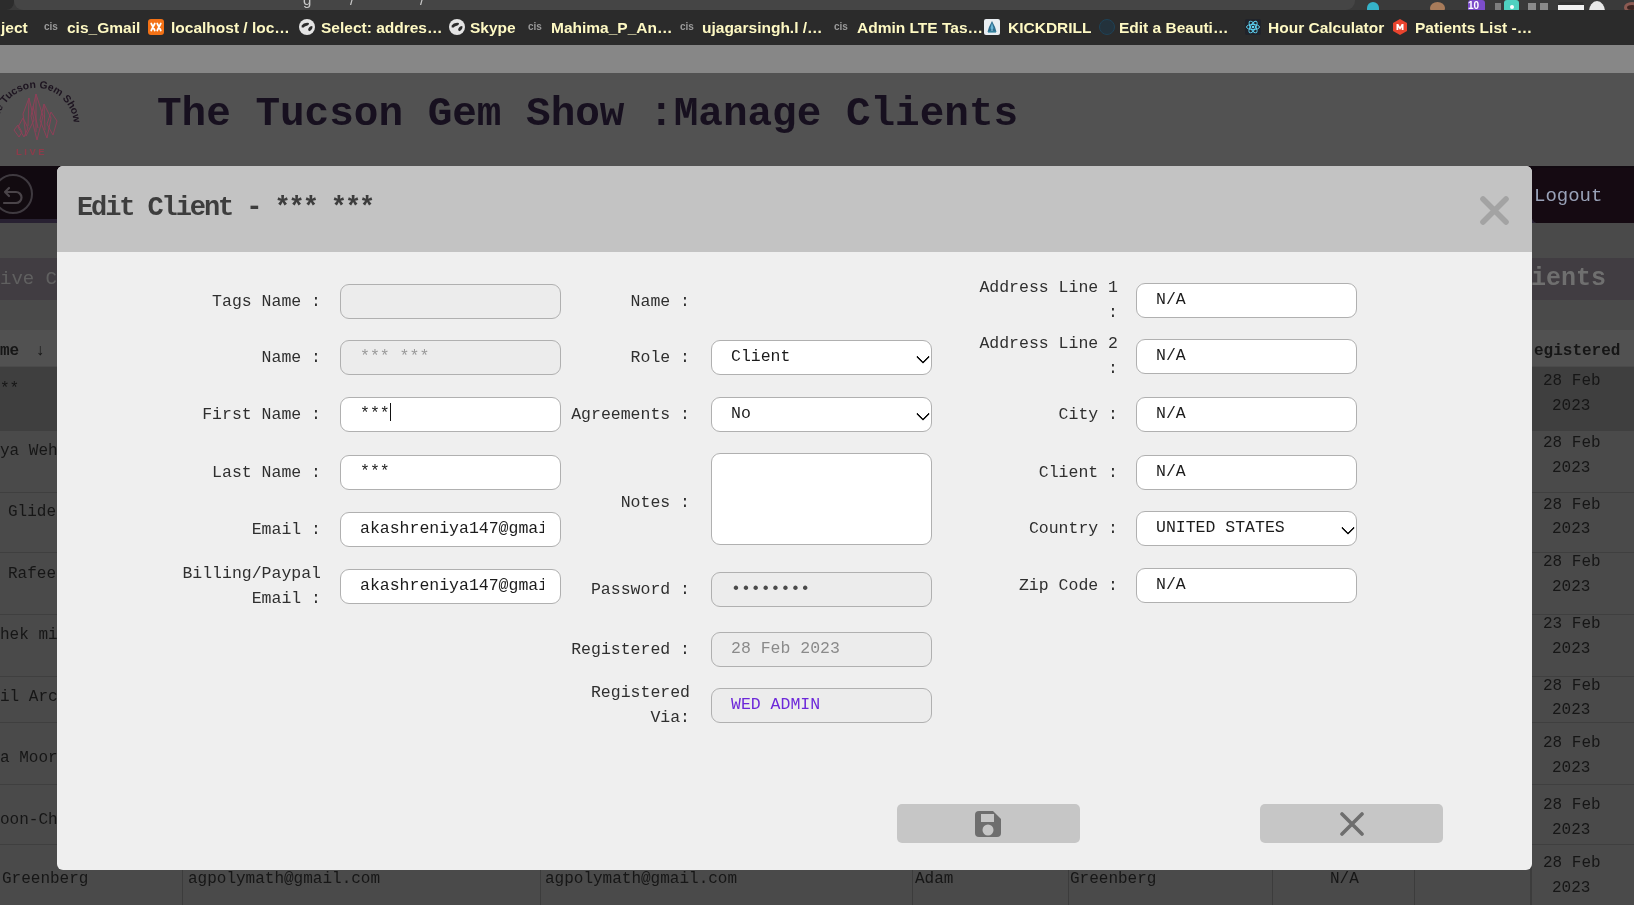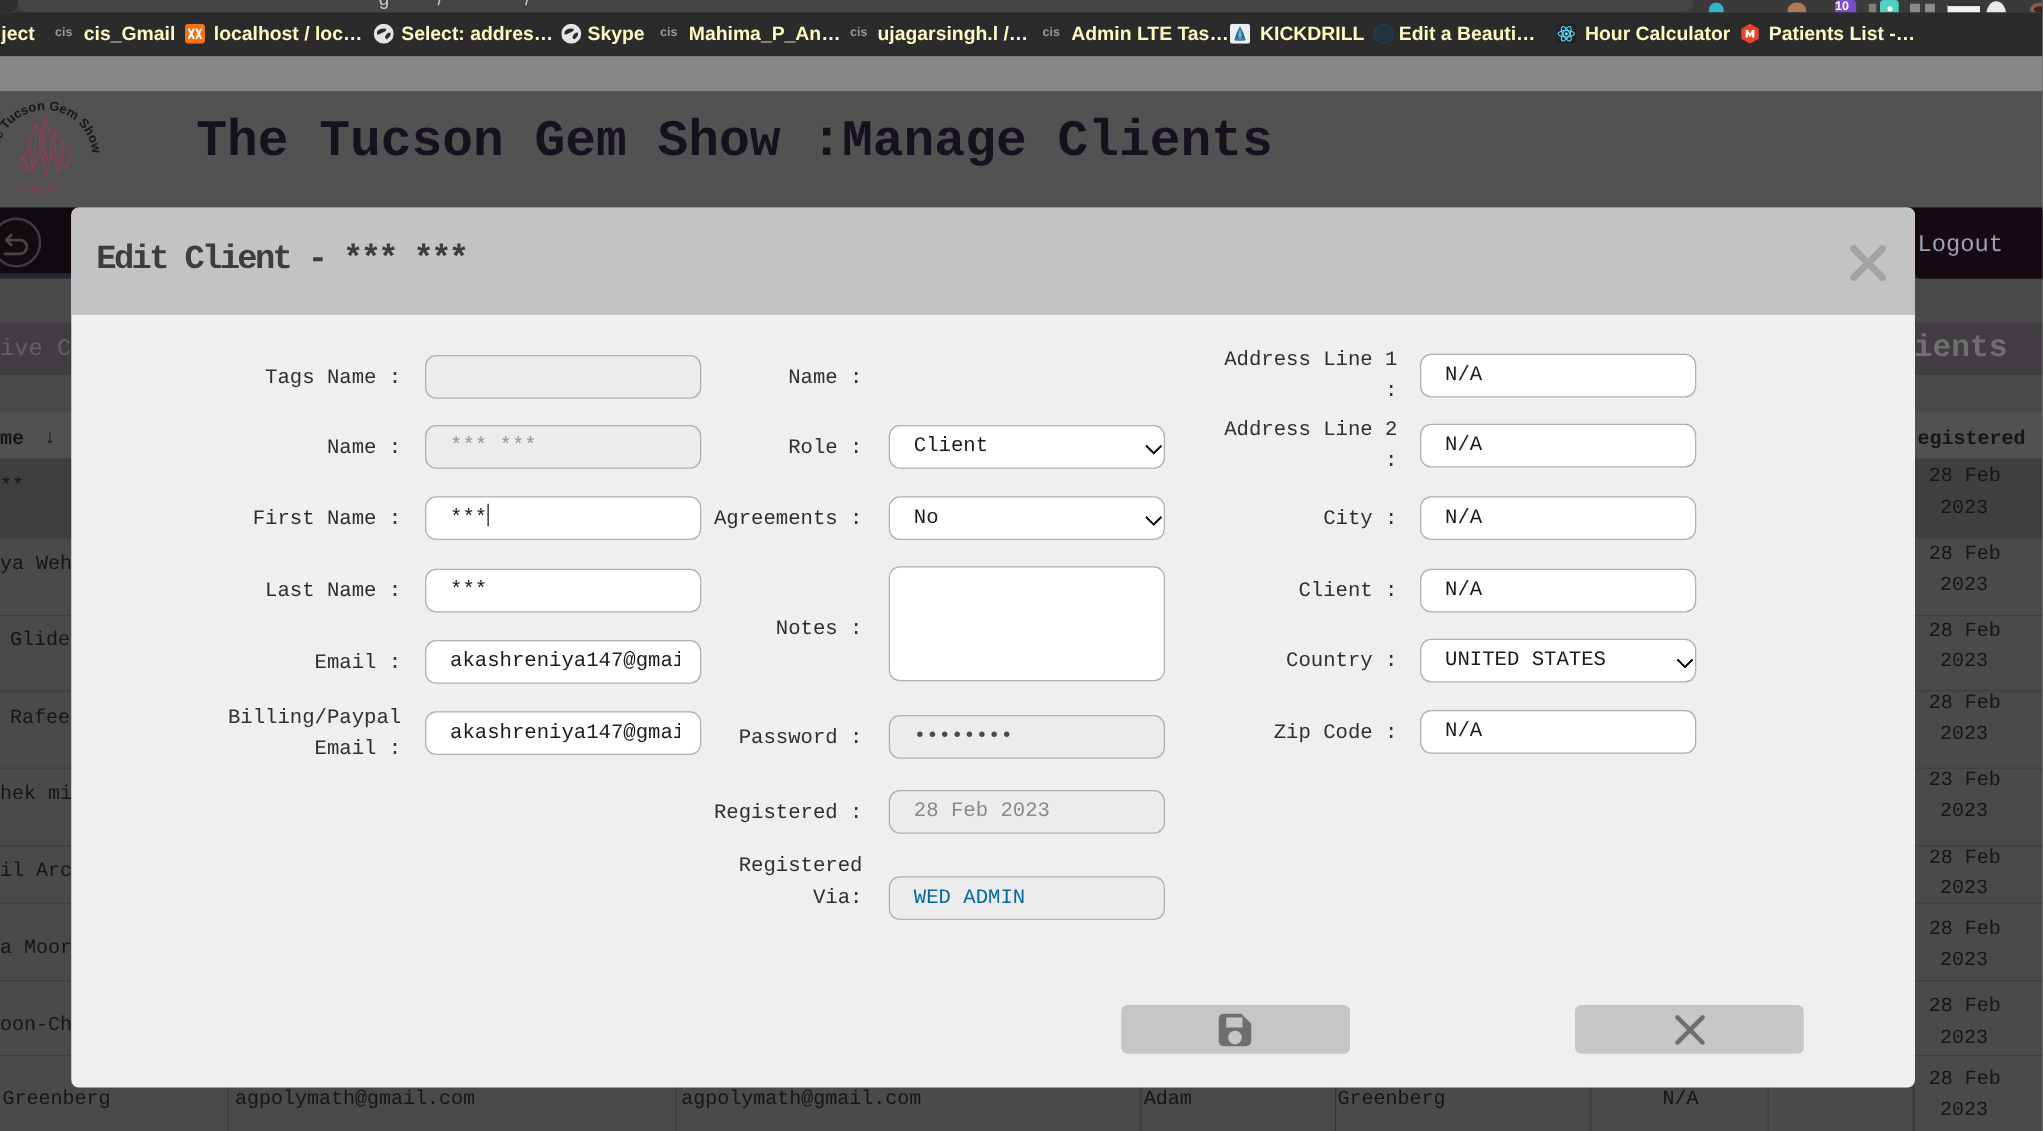--- a/index.html
+++ b/index.html
@@ -228,21 +228,21 @@
     <div class="inp sel" style="left:654px;top:174px">Client</div>
     <div class="lbl" style="left:433px;top:236px;width:200px">Agreements :</div>
     <div class="inp sel" style="left:654px;top:231px">No</div>
     <div class="lbl" style="left:433px;top:324px;width:200px">Notes :</div>
     <div class="inp" style="left:654px;top:287px;height:92px"></div>
     <div class="lbl" style="left:433px;top:411px;width:200px">Password :</div>
     <div class="inp dis" style="left:654px;top:406px;color:#4a4a4a">••••••••</div>
     <div class="lbl" style="left:433px;top:471px;width:200px">Registered :</div>
     <div class="inp dis" style="left:654px;top:466px;color:#8a8a8a">28 Feb 2023</div>
     <div class="lbl" style="left:433px;top:514px;width:200px">Registered<br>Via:</div>
-    <div class="inp dis" style="left:654px;top:535px;color:#0369a1">WED ADMIN</div>
+    <div class="inp dis" style="left:654px;top:522px;color:#6d28d9">WED ADMIN</div>
 
     <div class="lbl" style="left:861px;top:109px;width:200px">Address Line 1<br>:</div>
     <div class="inp" style="left:1079px;top:117px">N/A</div>
     <div class="lbl" style="left:861px;top:165px;width:200px">Address Line 2<br>:</div>
     <div class="inp" style="left:1079px;top:173px">N/A</div>
     <div class="lbl" style="left:861px;top:236px;width:200px">City :</div>
     <div class="inp" style="left:1079px;top:231px">N/A</div>
     <div class="lbl" style="left:861px;top:294px;width:200px">Client :</div>
     <div class="inp" style="left:1079px;top:289px">N/A</div>
     <div class="lbl" style="left:861px;top:350px;width:200px">Country :</div>

